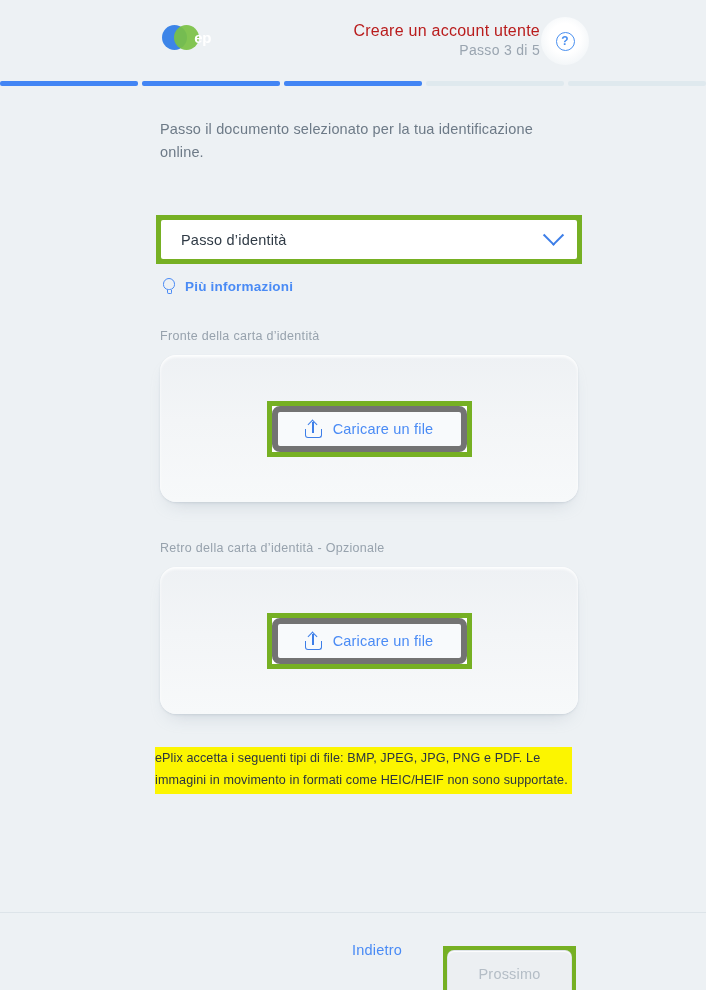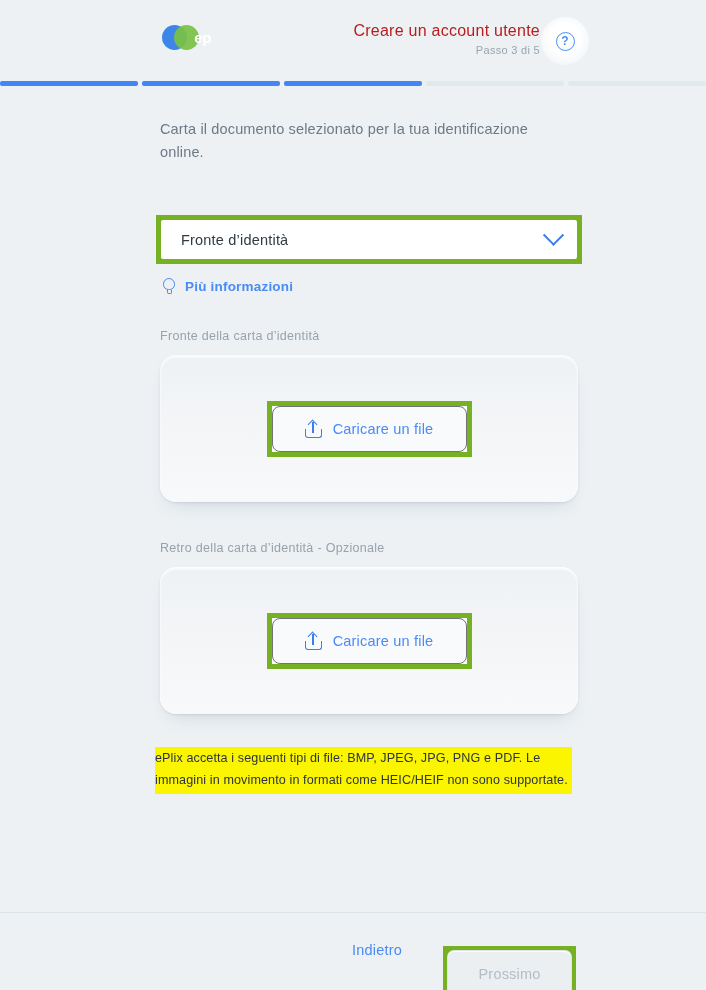--- a/index.html
+++ b/index.html
@@ -61,21 +61,21 @@
     top: 21px;
     text-align: right;
   }
   .header-title {
     font-size: 16px;
     color: #b91c1c;
     letter-spacing: .25px;
     line-height: 19px;
   }
   .header-step {
-    font-size: 11px;
+    font-size: 14px;
     color: #9aa5b0;
     letter-spacing: .3px;
     line-height: 18px;
     margin-top: 1px;
   }
 
   .help-button {
     position: absolute;
     left: 541px;
     top: 17px;
@@ -229,21 +229,21 @@
 
   .upload-hl {
     border: 5px solid #76b023;
     background: #ffffff;
     padding: 0;
     display: inline-block;
   }
   .upload-btn {
     width: 195px;
     height: 46px;
-    border: 1px solid #737373;
+    border: 6px solid #737373;
     border-radius: 8px;
     background: #f8fafc;
     display: flex;
     align-items: center;
     justify-content: center;
     gap: 11px;
   }
   .up-icon {
     position: relative;
     width: 17px;
@@ -357,25 +357,25 @@
   <div class="progress">
     <div class="seg on"></div>
     <div class="seg on"></div>
     <div class="seg on"></div>
     <div class="seg"></div>
     <div class="seg"></div>
   </div>
 
   <div class="content">
 
-    <div class="intro">Carta il documento selezionato per la tua identificazione online.</div>
+    <div class="intro">Passo il documento selezionato per la tua identificazione online.</div>
 
     <div class="select-wrap">
       <div class="select-box">
-        <div class="select-value">Fronte d’identità</div>
+        <div class="select-value">Passo d’identità</div>
         <div class="chev"></div>
       </div>
     </div>
 
     <div class="more-info">
       <div class="bulb">
         <div class="glass"></div>
         <div class="base"></div>
       </div>
       <div class="more-info-label">Più informazioni</div>

